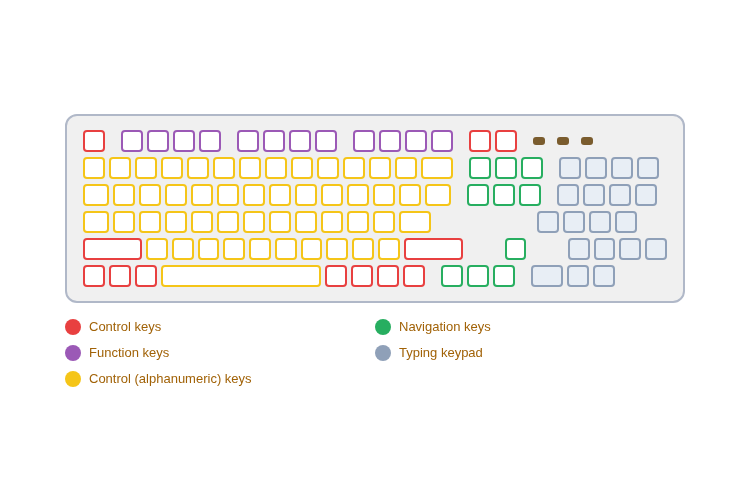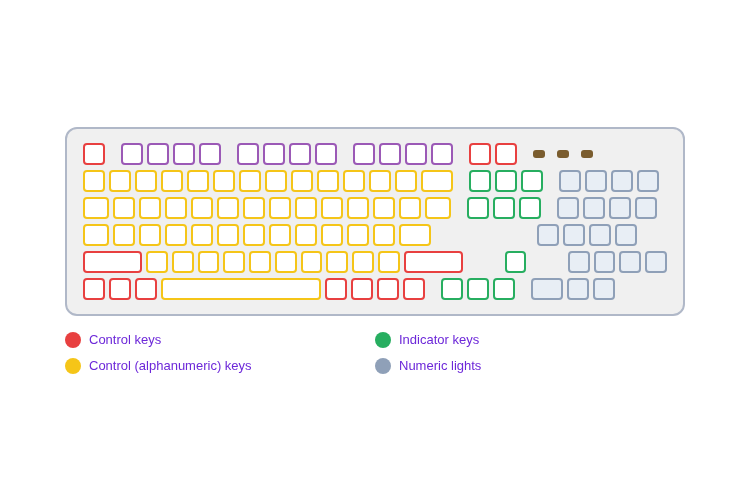--- a/index.html
+++ b/index.html
@@ -86,21 +86,21 @@
 
     .legend-dot {
       width: 16px;
       height: 16px;
       border-radius: 50%;
       flex-shrink: 0;
     }
 
     .legend-label {
       font-size: 13px;
-      color: #6d28d9;
+      color: #a16207;
     }
 
     .dot-red { background: #e84040; }
     .dot-purple { background: #9b59b6; }
     .dot-yellow { background: #f5c518; }
     .dot-green { background: #27ae60; }
     .dot-bluegray { background: #8fa0b8; }
     .dot-brown { background: #7a5c2e; }
   </style>
 </head>
@@ -274,27 +274,31 @@
 
 </div>
 
 <div class="legend">
   <div class="legend-col">
     <div class="legend-item">
       <div class="legend-dot dot-red"></div>
       <span class="legend-label">Control keys</span>
     </div>
     <div class="legend-item">
+      <div class="legend-dot dot-purple"></div>
+      <span class="legend-label">Function keys</span>
+    </div>
+    <div class="legend-item">
       <div class="legend-dot dot-yellow"></div>
       <span class="legend-label">Control (alphanumeric) keys</span>
     </div>
   </div>
   <div class="legend-col">
     <div class="legend-item">
       <div class="legend-dot dot-green"></div>
-      <span class="legend-label">Indicator keys</span>
+      <span class="legend-label">Navigation keys</span>
     </div>
     <div class="legend-item">
       <div class="legend-dot dot-bluegray"></div>
-      <span class="legend-label">Numeric lights</span>
+      <span class="legend-label">Typing keypad</span>
     </div>
   </div>
 </div>
 
 </body></html>

